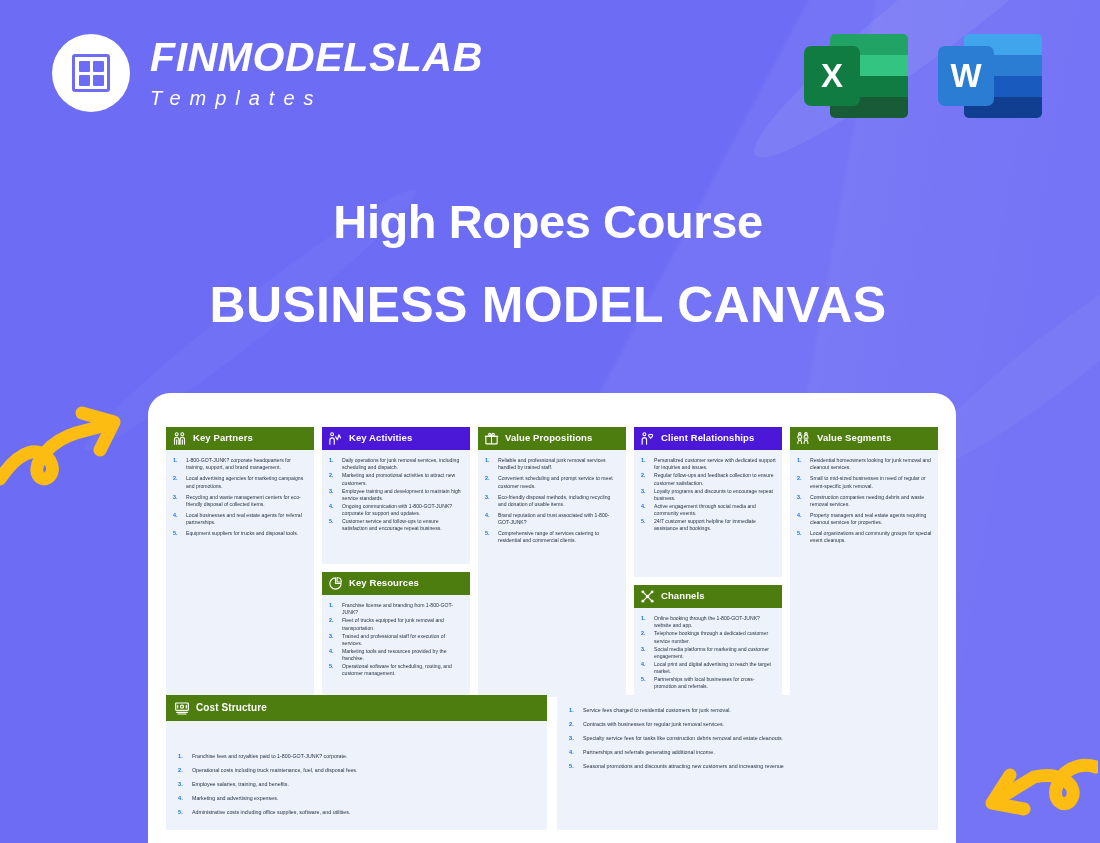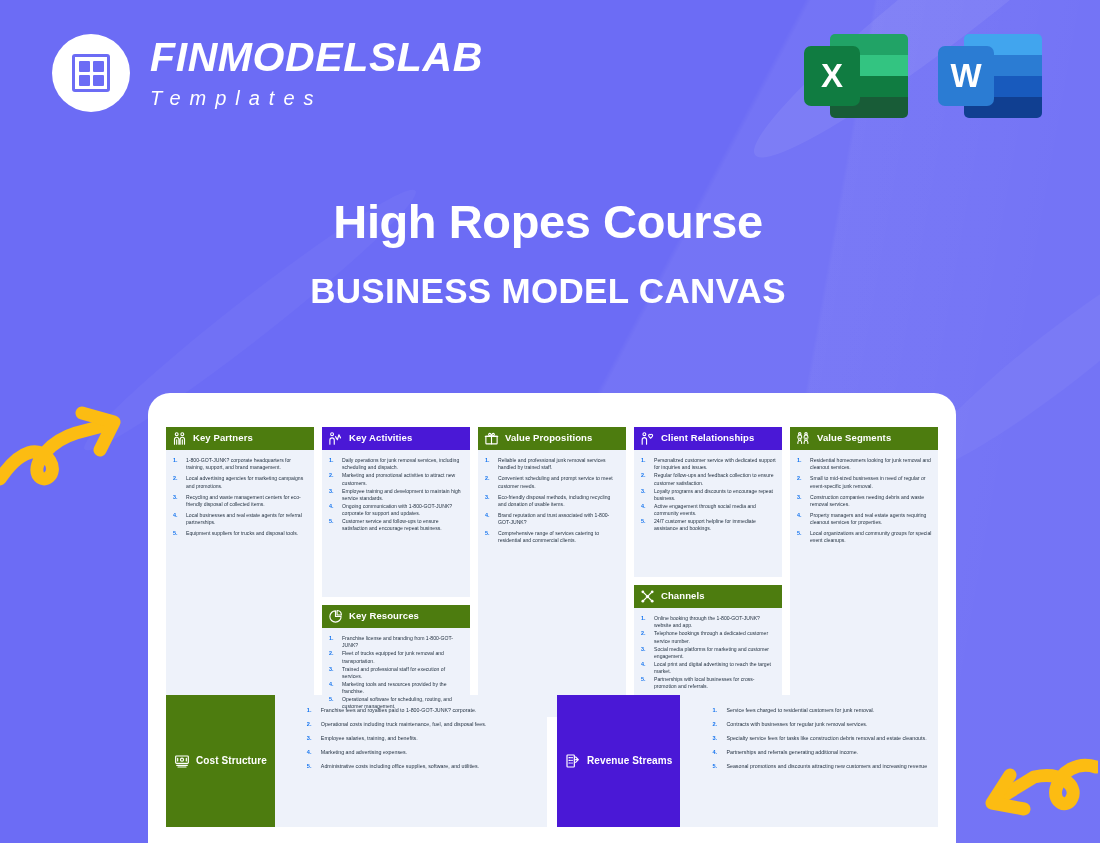--- a/index.html
+++ b/index.html
@@ -103,24 +103,24 @@
   .titles { position: absolute; top: 195px; left: 0; right: 4px; text-align: center; }
   .title-main {
     color: #ffffff;
     font-size: 47px;
     font-weight: bold;
     letter-spacing: -0.4px;
     line-height: 1.15;
   }
   .title-sub {
     color: #ffffff;
-    font-size: 35px;
+    font-size: 50px;
     font-weight: bold;
     letter-spacing: 0.3px;
-    margin-top: 22px;
+    margin-top: 28px;
     line-height: 1.15;
   }
 
   
   .arrow { position: absolute; pointer-events: none; }
   .arrow-left { left: -2px; top: 405px; }
   .arrow-right { right: 2px; top: 757px; }
 
   
   .canvas-card {
@@ -189,21 +189,21 @@
   .dense ol.items li { margin-bottom: 0.5px; }
 
   
   .grid-bottom {
     display: grid;
     grid-template-columns: 1fr 1fr;
     gap: 10px;
     margin-top: 10px;
     height: 132px;
   }
-  .wide-block { background: #eef2fa; display: flex; flex-direction: row; gap: 20px; }
+  .wide-block { background: #eef2fa; display: flex; flex-direction: column; gap: 20px; }
   .wide-block .block-head { min-height: 24px; padding: 5px 8px; }
   .wide-block .block-title { font-size: 10px; }
   .wide-block .block-body { padding: 12px 10px 8px 8px; }
   .wide-block ol.items li {
     font-size: 5.3px;
     padding-left: 18px;
     margin-bottom: 7px;
     line-height: 1.3;
   }
   .wide-block ol.items li::before { left: 4px; font-size: 5.6px; }
@@ -295,21 +295,21 @@
             <li>Local advertising agencies for marketing campaigns and promotions.</li>
             <li>Recycling and waste management centers for eco-friendly disposal of collected items.</li>
             <li>Local businesses and real estate agents for referral partnerships.</li>
             <li>Equipment suppliers for trucks and disposal tools.</li>
           </ol>
         </div>
       </div>
     </div>
 
     <div class="col">
-      <div class="block dense" style="height:170px">
+      <div class="block dense" style="height:137px">
         <div class="block-head head-purple">
           <span class="head-icon">
             <svg width="15" height="15" viewBox="0 0 24 24" fill="none" stroke="#fff" stroke-width="1.8">
               <circle cx="6.5" cy="5" r="2.3"></circle>
               <path d="M3 21v-6.5a3.5 3.5 0 017 0V21" stroke-linecap="round"></path>
               <path d="M12 9l3 5 2.5-8 2.5 5" stroke-linecap="round" stroke-linejoin="round"></path>
             </svg>
           </span>
           <span class="block-title">Key Activities</span>
         </div>
@@ -463,30 +463,20 @@
           <li>Franchise fees and royalties paid to 1-800-GOT-JUNK? corporate.</li>
           <li>Operational costs including truck maintenance, fuel, and disposal fees.</li>
           <li>Employee salaries, training, and benefits.</li>
           <li>Marketing and advertising expenses.</li>
           <li>Administrative costs including office supplies, software, and utilities.</li>
         </ol>
       </div>
     </div>
 
     <div class="wide-block">
-      <div class="block-head head-purple">
-        <span class="head-icon">
-          <svg width="16" height="16" viewBox="0 0 24 24" fill="none" stroke="#fff" stroke-width="1.8">
-            <rect x="3" y="3" width="11" height="18" rx="1"></rect>
-            <path d="M6 7h2M10 7h1M6 11h2M10 11h1M6 15h2M10 15h1" stroke-linecap="round"></path>
-            <path d="M16 14l4-4-4-4M20 10h-4" stroke-linecap="round" stroke-linejoin="round"></path>
-          </svg>
-        </span>
-        <span class="block-title">Revenue Streams</span>
-      </div>
       <div class="block-body">
         <ol class="items">
           <li>Service fees charged to residential customers for junk removal.</li>
           <li>Contracts with businesses for regular junk removal services.</li>
           <li>Specialty service fees for tasks like construction debris removal and estate cleanouts.</li>
           <li>Partnerships and referrals generating additional income.</li>
           <li>Seasonal promotions and discounts attracting new customers and increasing revenue</li>
         </ol>
       </div>
     </div>

